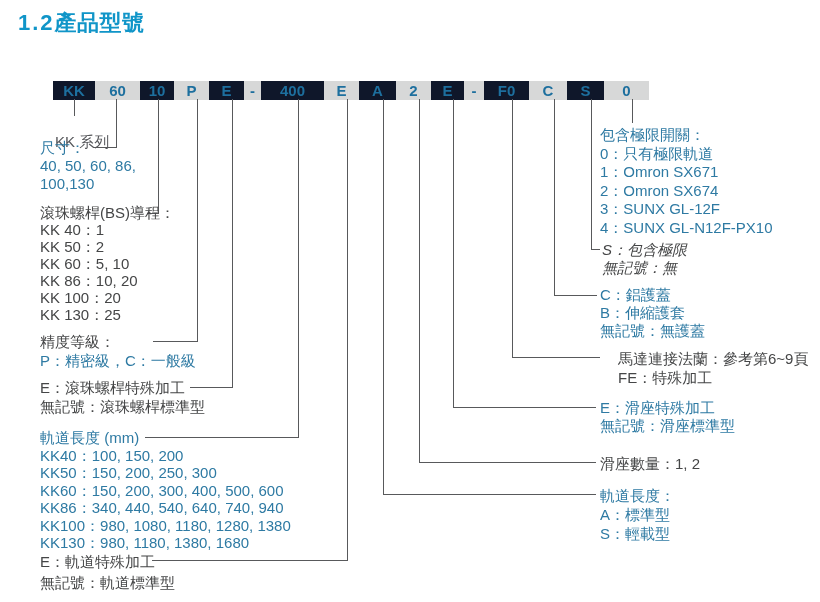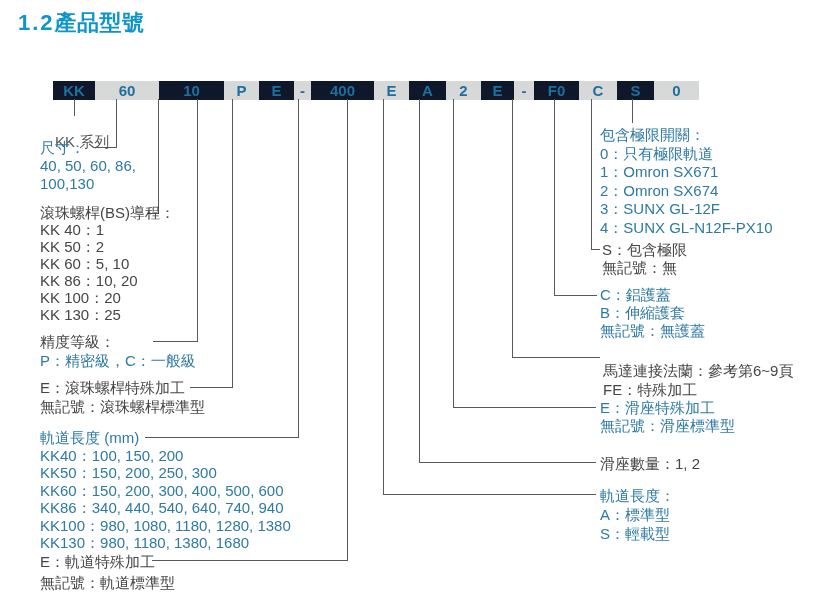--- a/index.html
+++ b/index.html
@@ -42,22 +42,22 @@
 <body>
 
 <div id="page">
 
   <div id="title">
     <span class="num">1.2</span><span>產品型號</span>
   </div>
 
   <div id="strip">
     <span class="seg light" style="width:42px">KK</span>
-    <span class="seg dark" style="width:64px">60</span>
-    <span class="seg light" style="width:65px">10</span>
+    <span class="seg dark" style="width:45px">60</span>
+    <span class="seg light" style="width:34px">10</span>
     <span class="seg dark" style="width:35px">P</span>
     <span class="seg light" style="width:35px">E</span>
     <span class="seg dark" style="width:17px">-</span>
     <span class="seg light" style="width:63px">400</span>
     <span class="seg dark" style="width:35px">E</span>
     <span class="seg light" style="width:37px">A</span>
     <span class="seg dark" style="width:35px">2</span>
     <span class="seg light" style="width:33px">E</span>
     <span class="seg dark" style="width:20px">-</span>
     <span class="seg light" style="width:45px">F0</span>
@@ -141,32 +141,32 @@
 
   <div class="block" style="left:600px; top:126px;">
     <div class="c-blue" style="line-height:18.5px">包含極限開關：</div>
     <div class="c-blue" style="line-height:18.5px">0：只有極限軌道</div>
     <div class="c-blue" style="line-height:18.5px">1：Omron SX671</div>
     <div class="c-blue" style="line-height:18.5px">2：Omron SX674</div>
     <div class="c-blue" style="line-height:18.5px">3：SUNX GL-12F</div>
     <div class="c-blue" style="line-height:18.5px">4：SUNX GL-N12F-PX10</div>
   </div>
 
-  <div class="block" style="left:602px; top:241px;">
+  <div class="block" style="left:602px; top:241px;font-style:italic;">
     <div class="c-dark">S：包含極限</div>
     <div class="c-dark">無記號：無</div>
   </div>
 
   <div class="block" style="left:600px; top:286px;">
     <div class="c-blue">C：鋁護蓋</div>
     <div class="c-blue">B：伸縮護套</div>
     <div class="c-blue">無記號：無護蓋</div>
   </div>
 
-  <div class="block" style="left:603px; top:349px;margin-top:12px;">
+  <div class="block" style="left:618px; top:349px;">
     <div class="c-dark" style="line-height:19px">馬達連接法蘭：參考第6~9頁</div>
     <div class="c-dark" style="line-height:19px">FE：特殊加工</div>
   </div>
 
   <div class="block" style="left:600px; top:399px;">
     <div class="c-blue">E：滑座特殊加工</div>
     <div class="c-blue">無記號：滑座標準型</div>
   </div>
 
   <div class="block" style="left:600px; top:455px;">

